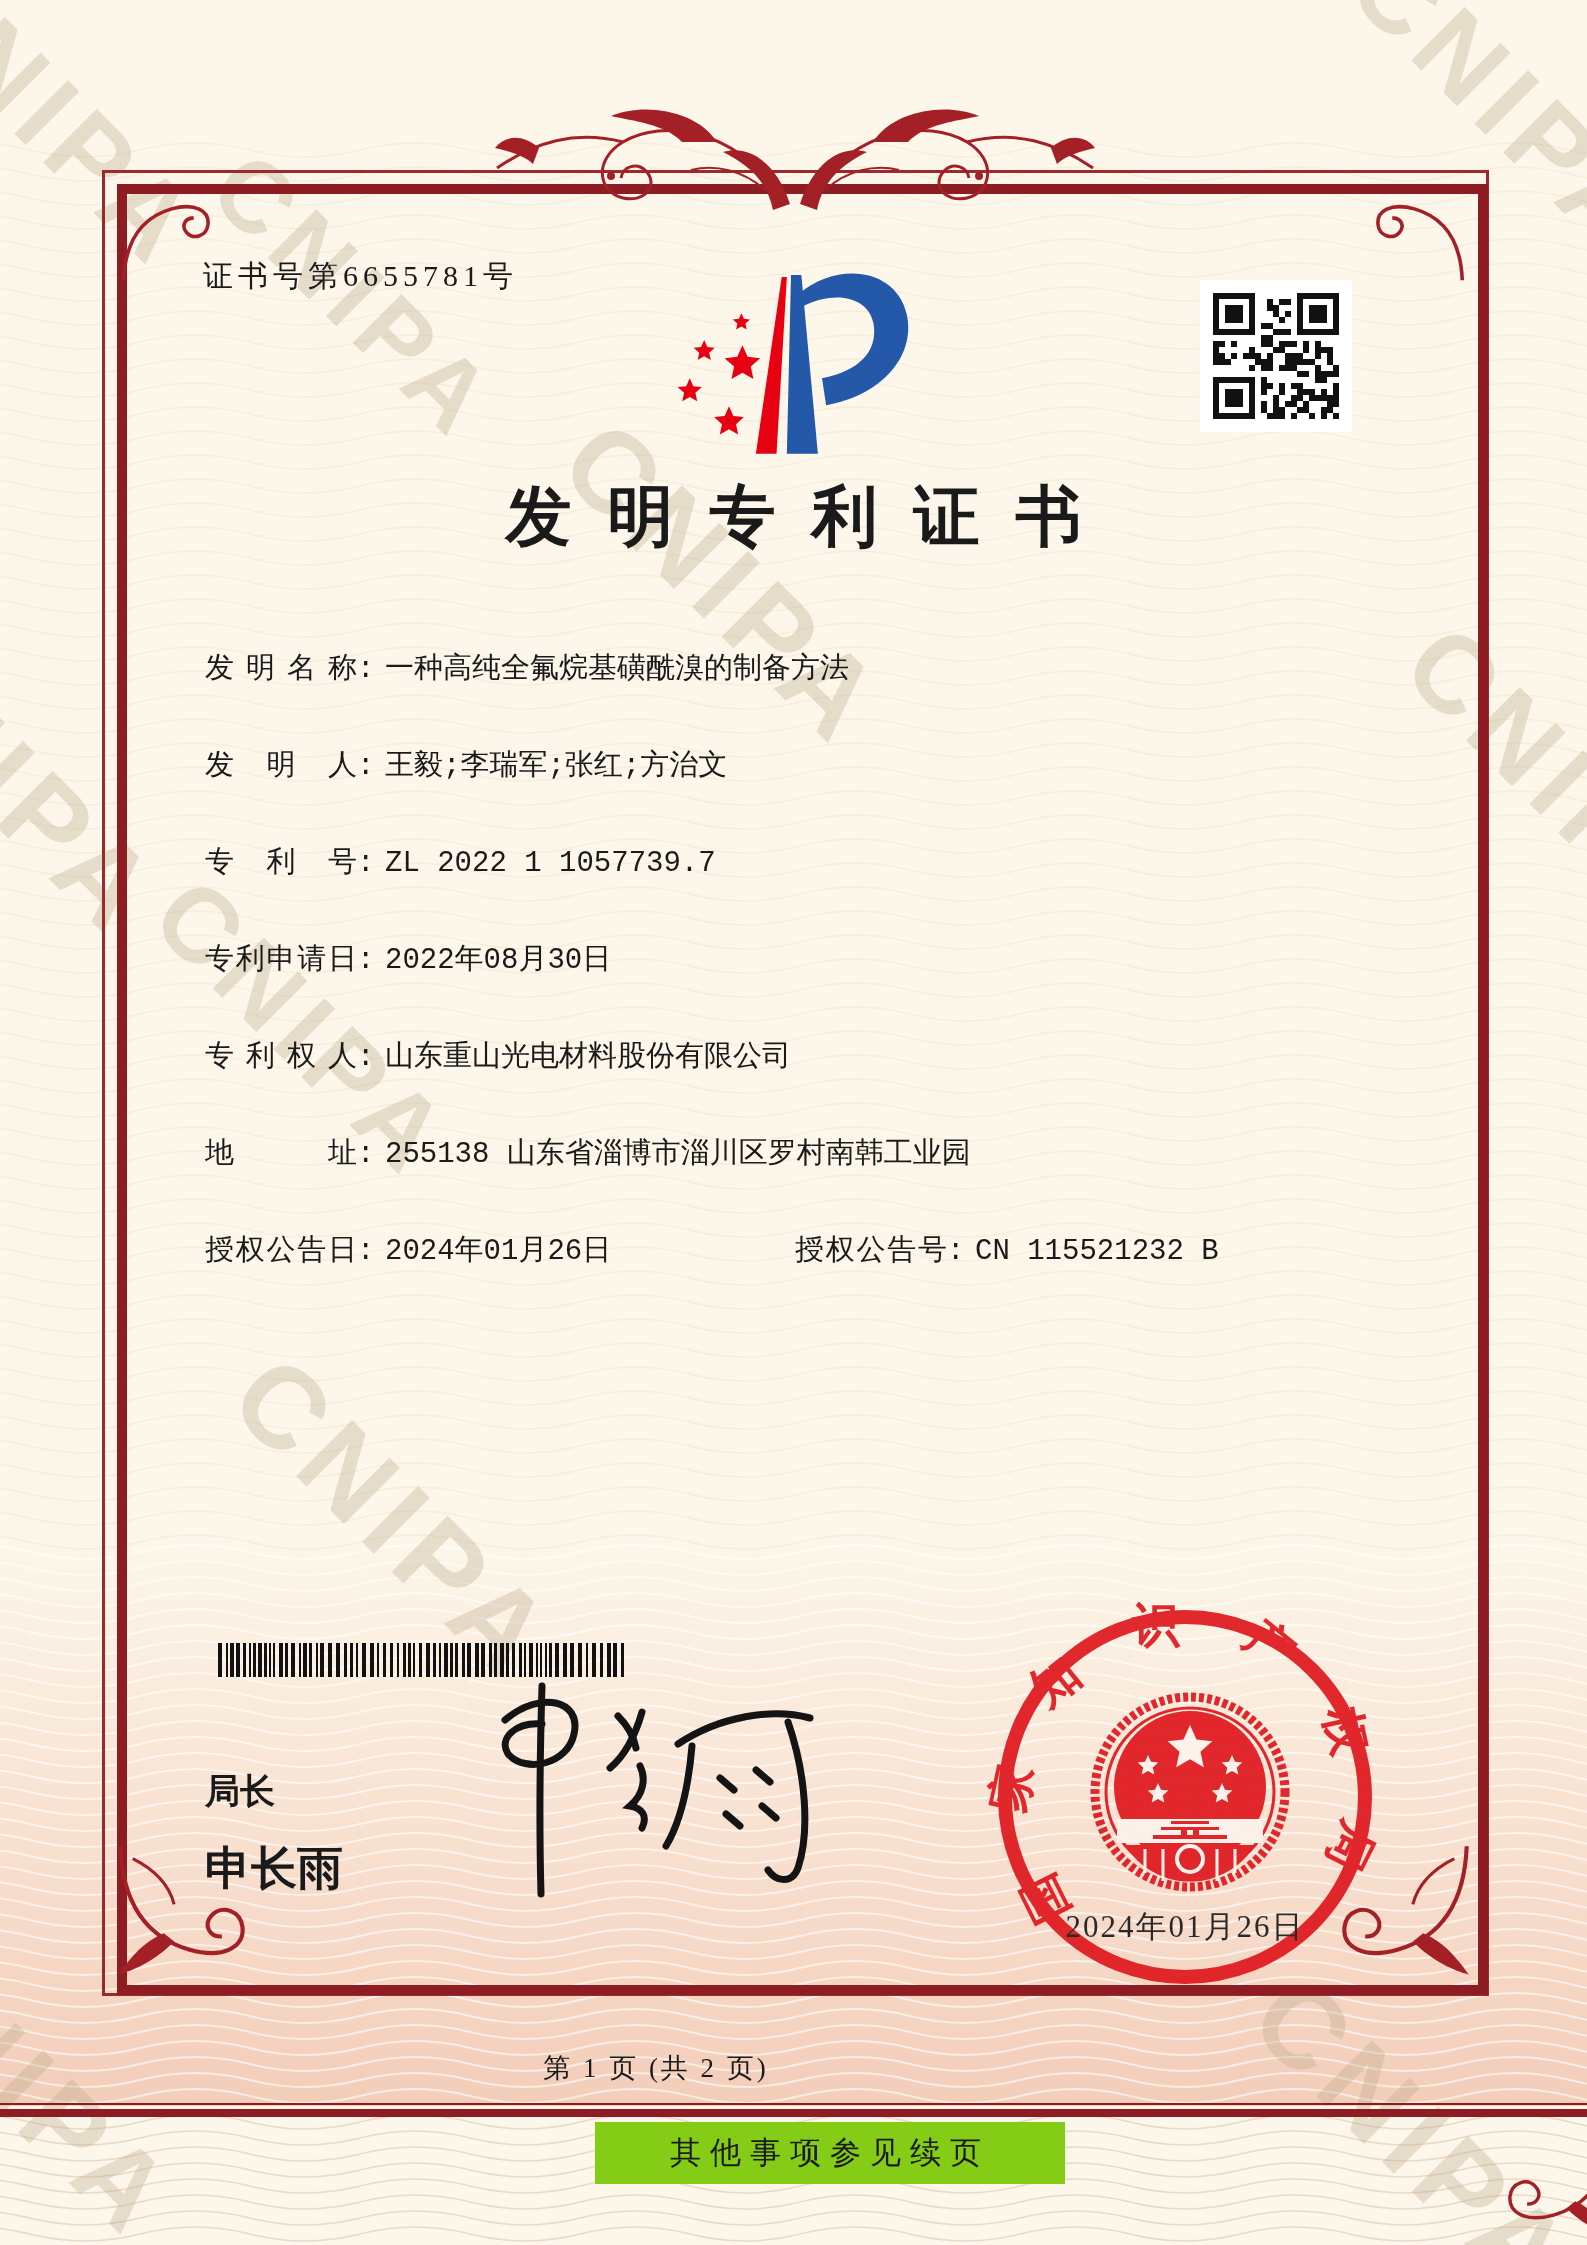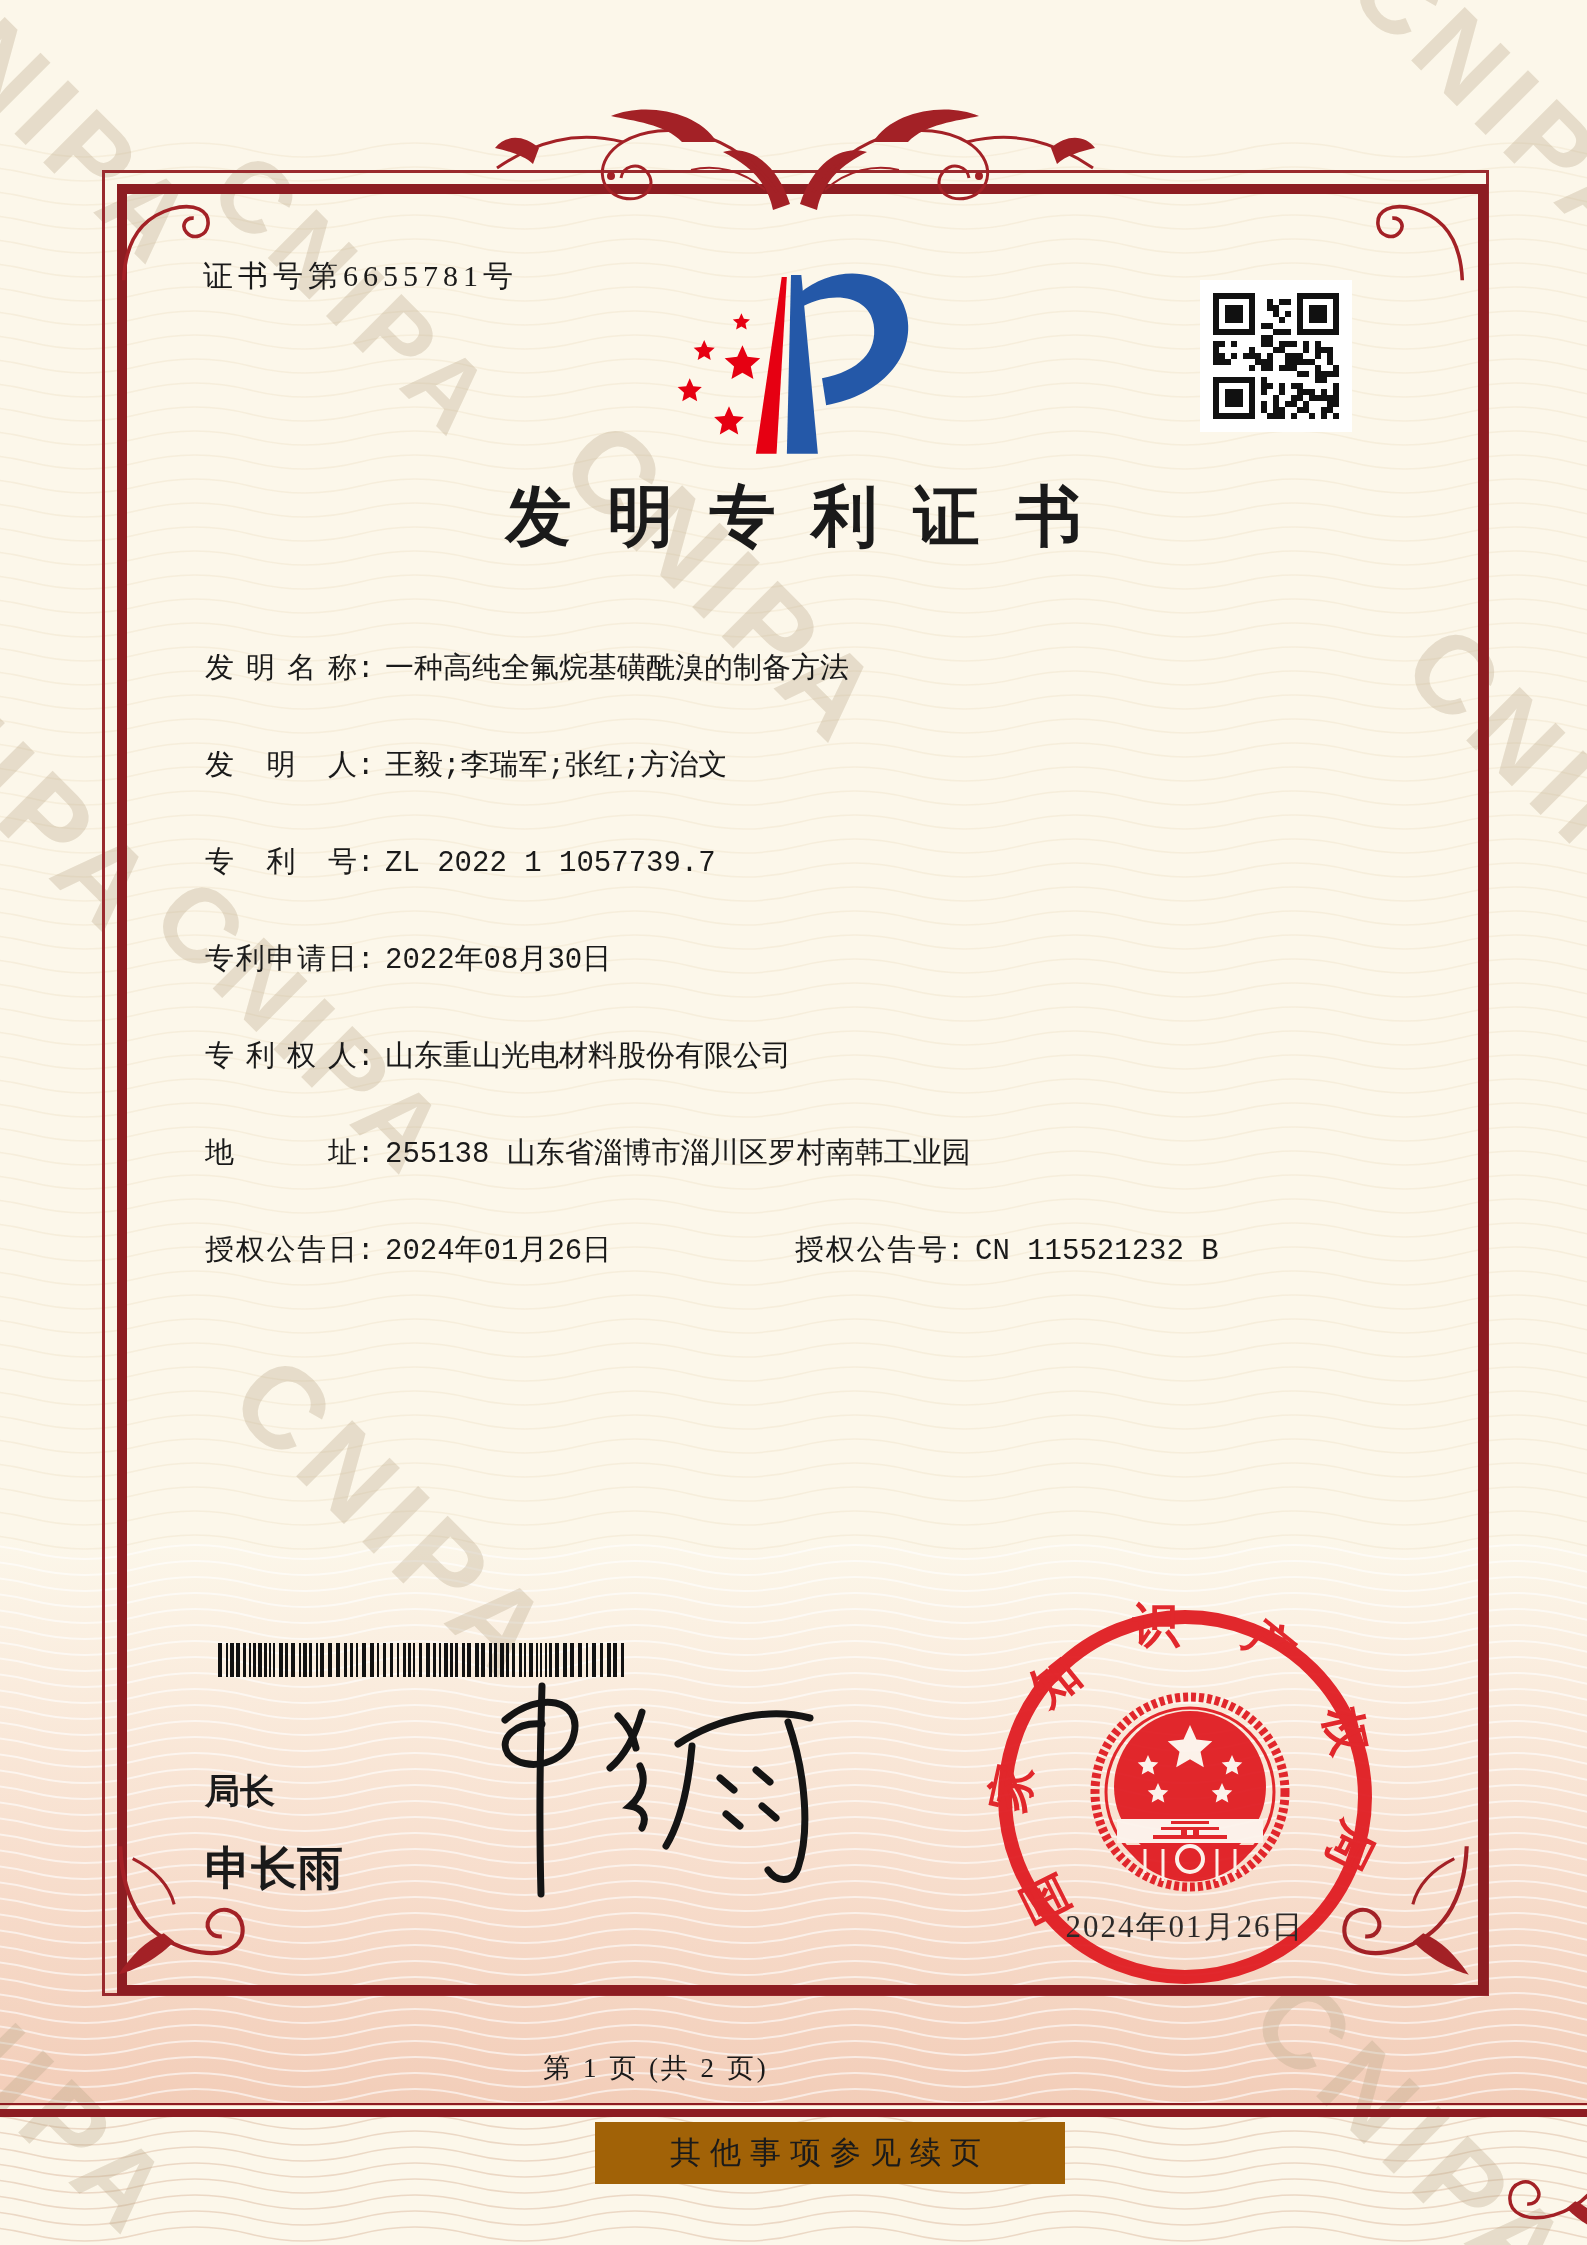--- a/index.html
+++ b/index.html
@@ -36,21 +36,21 @@
   #barcode{position:absolute;left:218px;top:1643px;}
   #director-title{position:absolute;left:205px;top:1768px;font-size:35px;font-weight:bold;
     font-family:"Liberation Sans","DejaVu Sans",sans-serif;}
   #director-name{position:absolute;left:205px;top:1838px;font-size:46px;font-weight:bold;
     font-family:"Liberation Sans","DejaVu Sans",sans-serif;}
   #signature{position:absolute;left:390px;top:1682px;}
   #seal{position:absolute;left:985px;top:1597px;}
   #page-footer{position:absolute;left:0;top:2050px;width:1312px;text-align:center;font-size:27px;letter-spacing:3px;}
   #rule-thin{position:absolute;left:0;top:2103px;width:1587px;height:2px;background:#8d1d22;}
   #rule-thick{position:absolute;left:0;top:2109px;width:1587px;height:8px;background:#8d1d22;}
-  #continuation{position:absolute;left:595px;top:2122px;width:470px;height:62px;background:#a16207;
+  #continuation{position:absolute;left:595px;top:2122px;width:470px;height:62px;background:#84cc16;
     text-align:center;line-height:62px;font-size:31px;letter-spacing:9px;}
 </style>
 </head>
 <body>
 
 <div id="page">
 
   <div id="pink-band"></div>
   <svg id="wave-layer" width="1587" height="2245">
       <path d="M -80 150 q 55 -14 110 0 q 55 14 110 0 q 55 -14 110 0 q 55 14 110 0 q 55 -14 110 0 q 55 14 110 0 q 55 -14 110 0 q 55 14 110 0 q 55 -14 110 0 q 55 14 110 0 q 55 -14 110 0 q 55 14 110 0 q 55 -14 110 0 q 55 14 110 0 q 55 -14 110 0 q 55 14 110 0 q 55 -14 110 0 q 55 14 110 0" fill="none" stroke="#efe2c9" stroke-opacity="0.45" stroke-width="1.5"></path>

